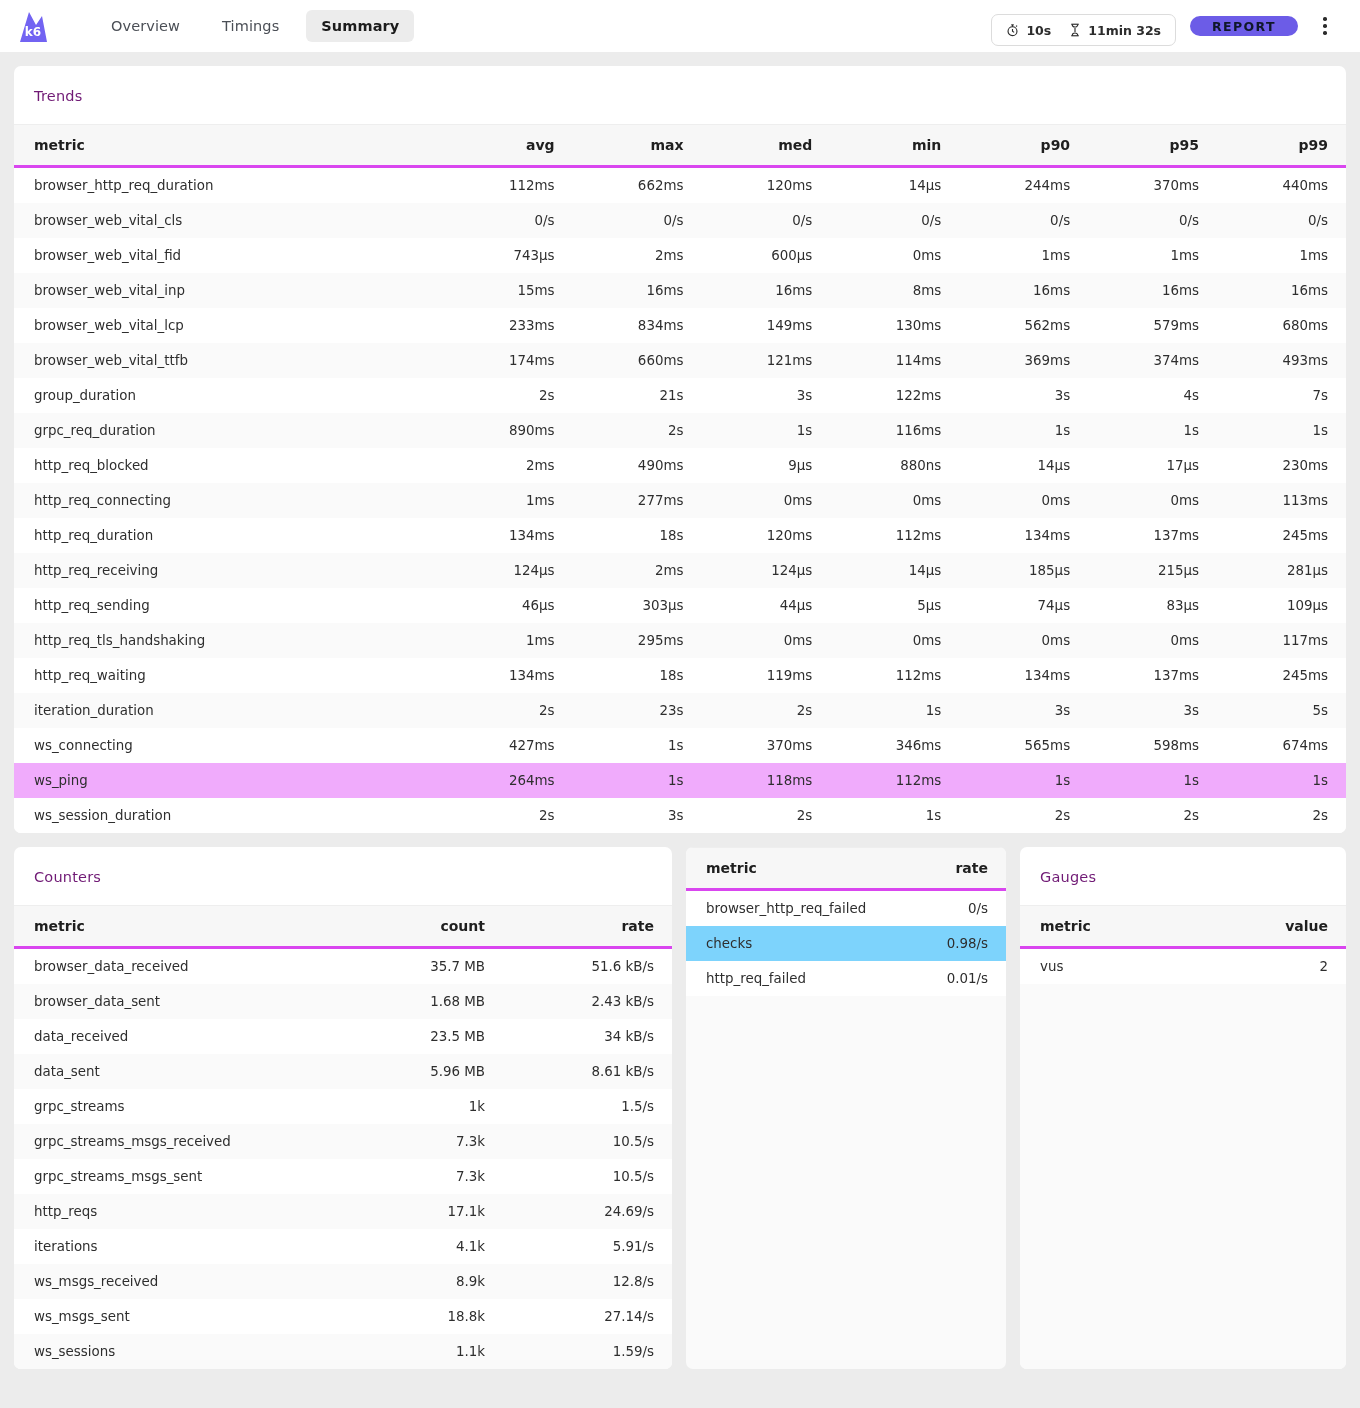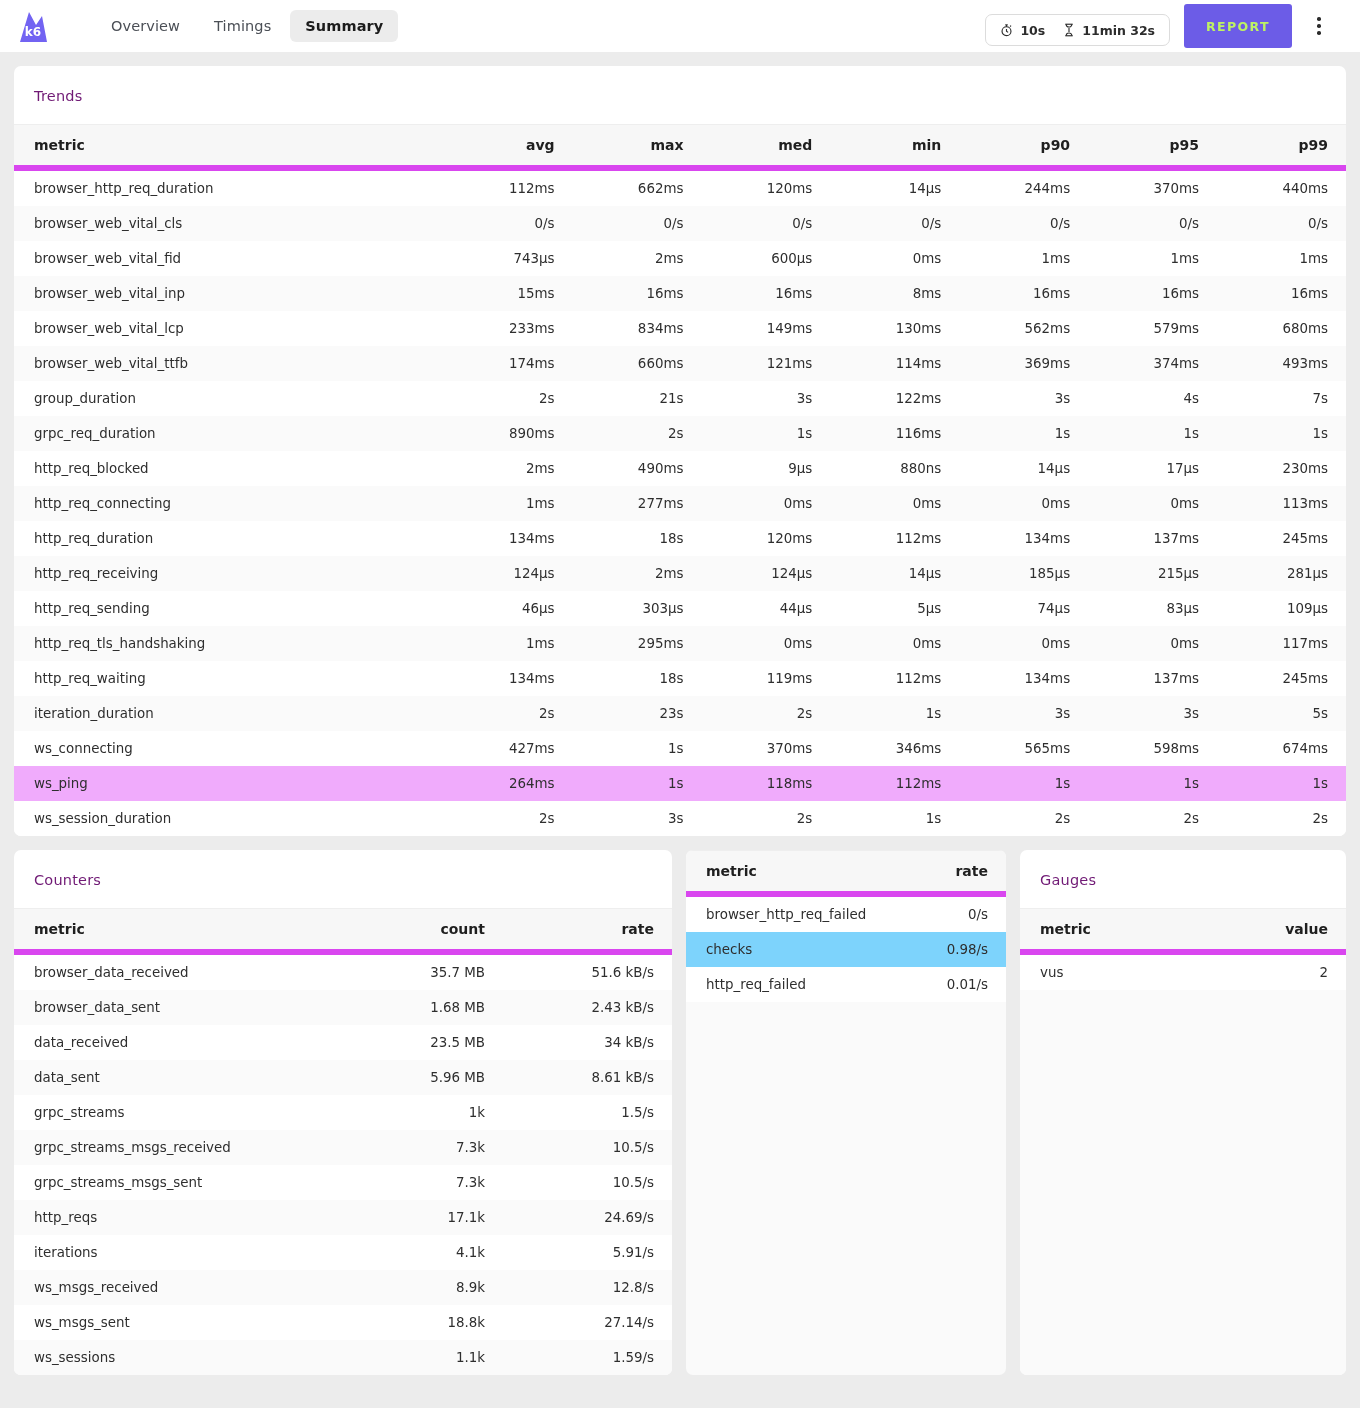--- a/index.html
+++ b/index.html
@@ -10,30 +10,30 @@
     font-family: "DejaVu Sans", "Liberation Sans", sans-serif;
     -webkit-font-smoothing: antialiased;
   }
 
   
   .topbar {
     height: 52px;
     background: #ffffff;
     display: flex;
     align-items: center;
-    padding: 0 28px 0 12px;
+    padding: 0 22px 0 12px;
     position: relative;
   }
   .logo {
     width: 42px; height: 38px;
     display: flex; align-items: center; justify-content: center;
     flex: 0 0 auto;
   }
   .nav {
-    display: flex; align-items: flex-start; gap: 4px;
+    display: flex; align-items: flex-start; gap: 12px;
     margin-left: 42px;
   }
   .nav-tab {
     font-size: 14.5px;
     color: #4b4f56;
     padding: 8px 15px;
     border-radius: 6px;
     cursor: pointer;
     white-space: nowrap;
     letter-spacing: .1px;
@@ -57,24 +57,24 @@
     margin-top: 8px;
   }
   .time-item {
     display: flex; align-items: center; gap: 7px;
     font-size: 12.5px; color: #2c2c2c; font-weight: 600;
     white-space: nowrap;
   }
   .time-item .ic { display: flex; align-items: center; }
   .report-btn {
     background: #6c5ce7;
-    color: #bef264;
+    color: #0f172a;
     border: none;
-    border-radius: 3px;
-    height: 44px;
+    border-radius: 14px;
+    height: 20px;
     padding: 0 22px;
     font-size: 12.5px;
     font-weight: 700;
     letter-spacing: 1.4px;
     font-family: inherit;
     cursor: pointer;
   }
   .kebab {
     width: 26px; height: 34px;
     display: flex; flex-direction: column; align-items: center;
@@ -113,21 +113,21 @@
 
   
   table { width: 100%; border-collapse: collapse; table-layout: fixed; }
   thead th {
     background: #f7f7f7;
     font-size: 14px;
     font-weight: 700;
     color: #1f1f1f;
     padding: 12px 0 12px 0;
     border-top: 1px solid #eeeeee;
-    border-bottom: 6px solid #d946ef;
+    border-bottom: 3px solid #d946ef;
     white-space: nowrap;
   }
   tbody td {
     font-size: 13.4px;
     color: #2e2e2e;
     padding: 10px 0 10px 0;
     white-space: nowrap;
   }
   tbody tr { background: #ffffff; }
   tbody tr:nth-child(even) { background: #fafafa; }

